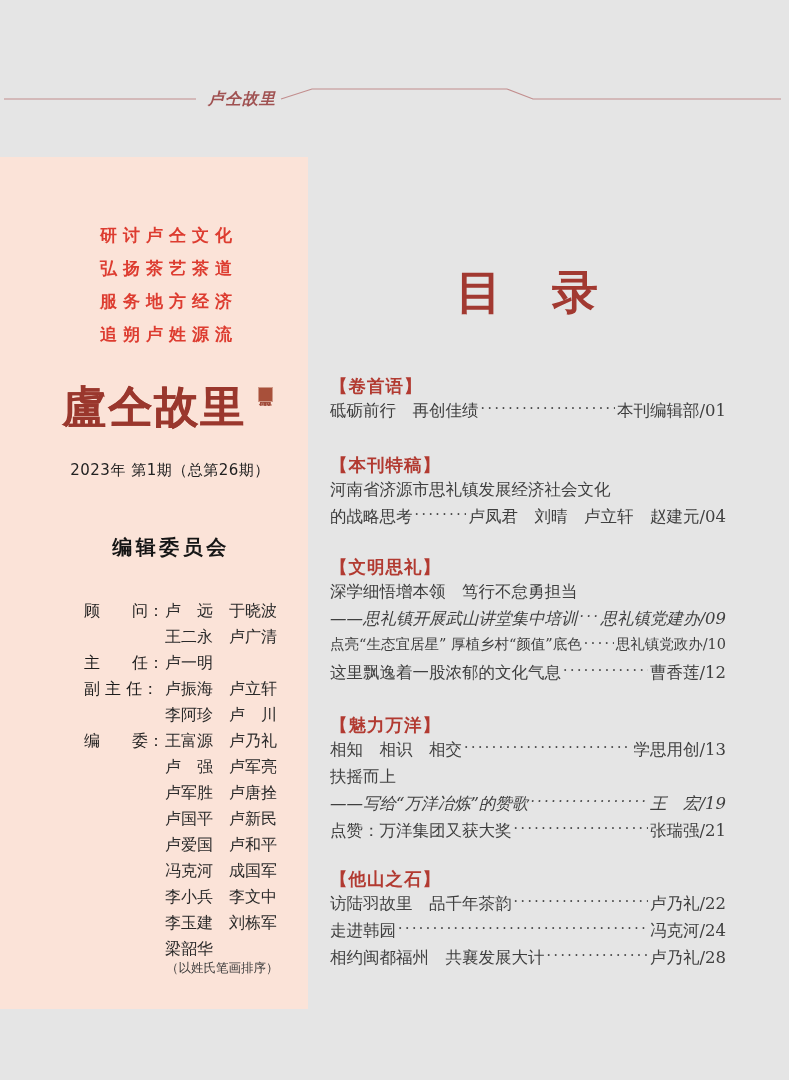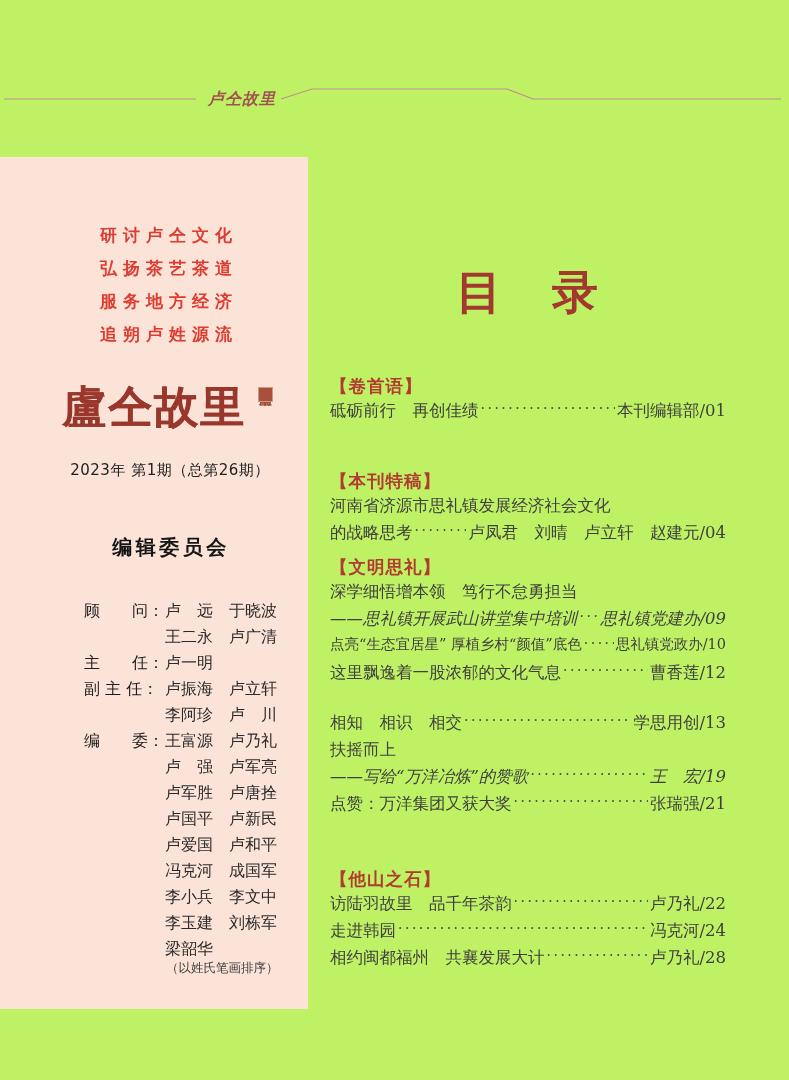--- a/index.html
+++ b/index.html
@@ -1,17 +1,17 @@
 <!DOCTYPE html>
 <html><head>
 <meta charset="utf-8">
 <title>卢仝故里</title>
 <style>
   html,body{margin:0;padding:0;background:#ffffff;}
-  .page{position:relative;width:789px;height:1080px;background:#bef264;overflow:hidden;
+  .page{position:relative;width:789px;height:1080px;background:#e5e5e5;overflow:hidden;
         font-family:"DejaVu Serif","Liberation Serif",serif;}
 
   
   .hrule{position:absolute;left:0;top:0;}
   .script-title{position:absolute;left:197px;top:90px;width:90px;height:18px;
         text-align:center;font-size:16px;line-height:18px;font-weight:700;font-style:italic;
         color:#a05252;letter-spacing:1px;white-space:pre;}
 
   
   .panel{position:absolute;left:0;top:157px;width:308px;height:852px;background:#fbe3d8;}
@@ -47,21 +47,21 @@
         font-size:17.5px;font-weight:700;line-height:27px;color:#b23a31;
         letter-spacing:1px;white-space:pre;}
   .item{display:flex;align-items:flex-start;height:27px;font-size:16.5px;color:#3f3f3f;}
   .item .t{flex:none;white-space:pre;}
   .item .leader{flex:1 1 0;min-width:2px;overflow:hidden;white-space:nowrap;
         color:#4a4a4a;font-size:14px;letter-spacing:2.5px;margin:0 2px;}
   .item .leader::after{content:"··········································································································";}
   .item .ref{flex:none;white-space:pre;}
   .item.kai{font-style:italic;}
   .item.compact{font-size:14.5px;}
-  .s1{top:365px;} .s2{top:444px;margin-top:16px;} .s3{top:546px;} .s4{top:704px;} .s5{top:858px;}
+  .s1{top:365px;} .s2{top:444px;} .s3{top:546px;} .s4{top:704px;} .s5{top:858px;}
 </style>
 </head>
 <body>
 
 <div class="page">
 
   <svg class="hrule" width="789" height="130" viewBox="0 0 789 130">
     <line x1="4" y1="99" x2="196" y2="99" stroke="#c28e8e" stroke-width="1.2"></line>
     <polyline points="281,99 312,89 507,89 533,99 781,99" fill="none" stroke="#c28e8e" stroke-width="1.2"></polyline>
   </svg>
@@ -187,20 +187,21 @@
         <span class="ref">思礼镇党政办/10</span>
       </div>
       <div class="item">
         <span class="t">这里飘逸着一股浓郁的文化气息</span>
         <span class="leader"></span>
         <span class="ref">曹香莲/12</span>
       </div>
     </div>
 
     <div class="sec s4">
+      <div class="sec-h">【魅力万洋】</div>
       <div class="item">
         <span class="t">相知　相识　相交</span>
         <span class="leader"></span>
         <span class="ref">学思用创/13</span>
       </div>
       <div class="item">
         <span class="t">扶摇而上</span>
       </div>
       <div class="item kai">
         <span class="t">——写给“万洋冶炼”的赞歌</span>

